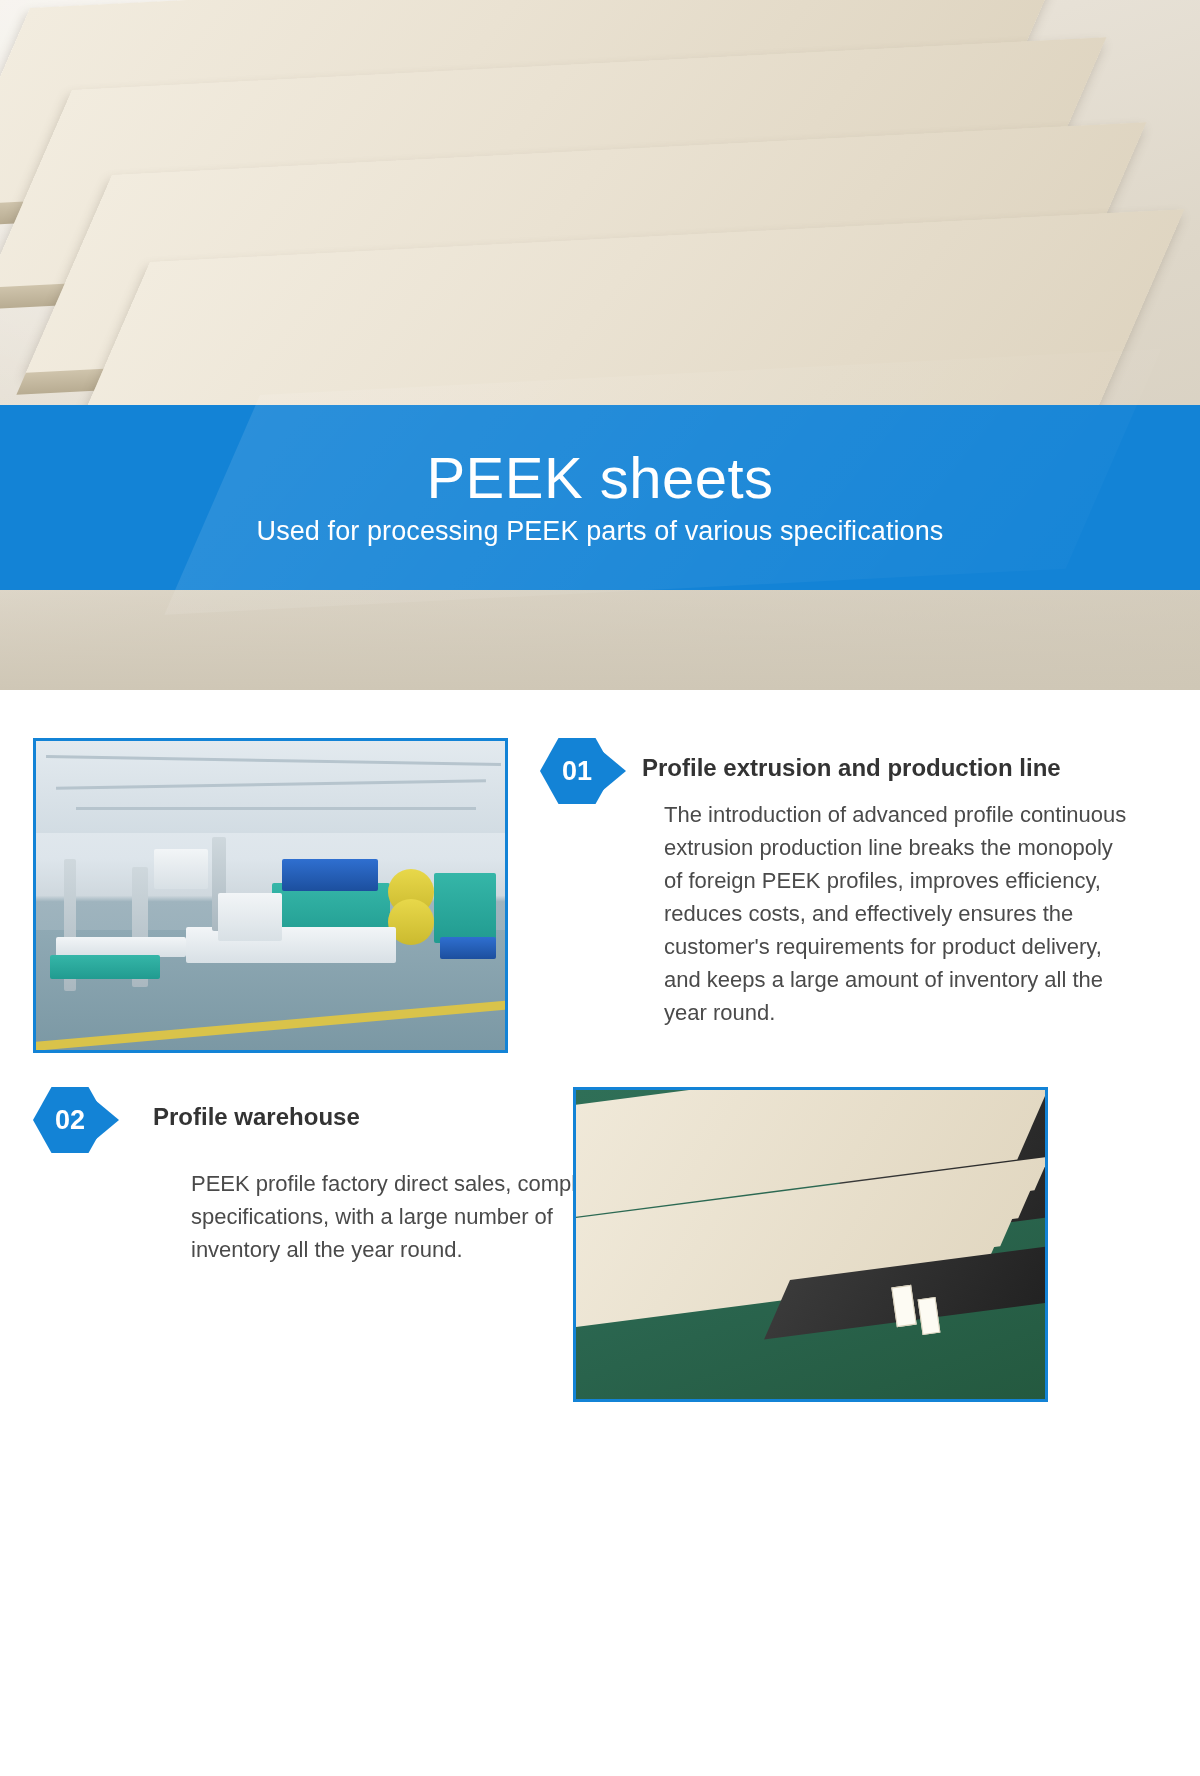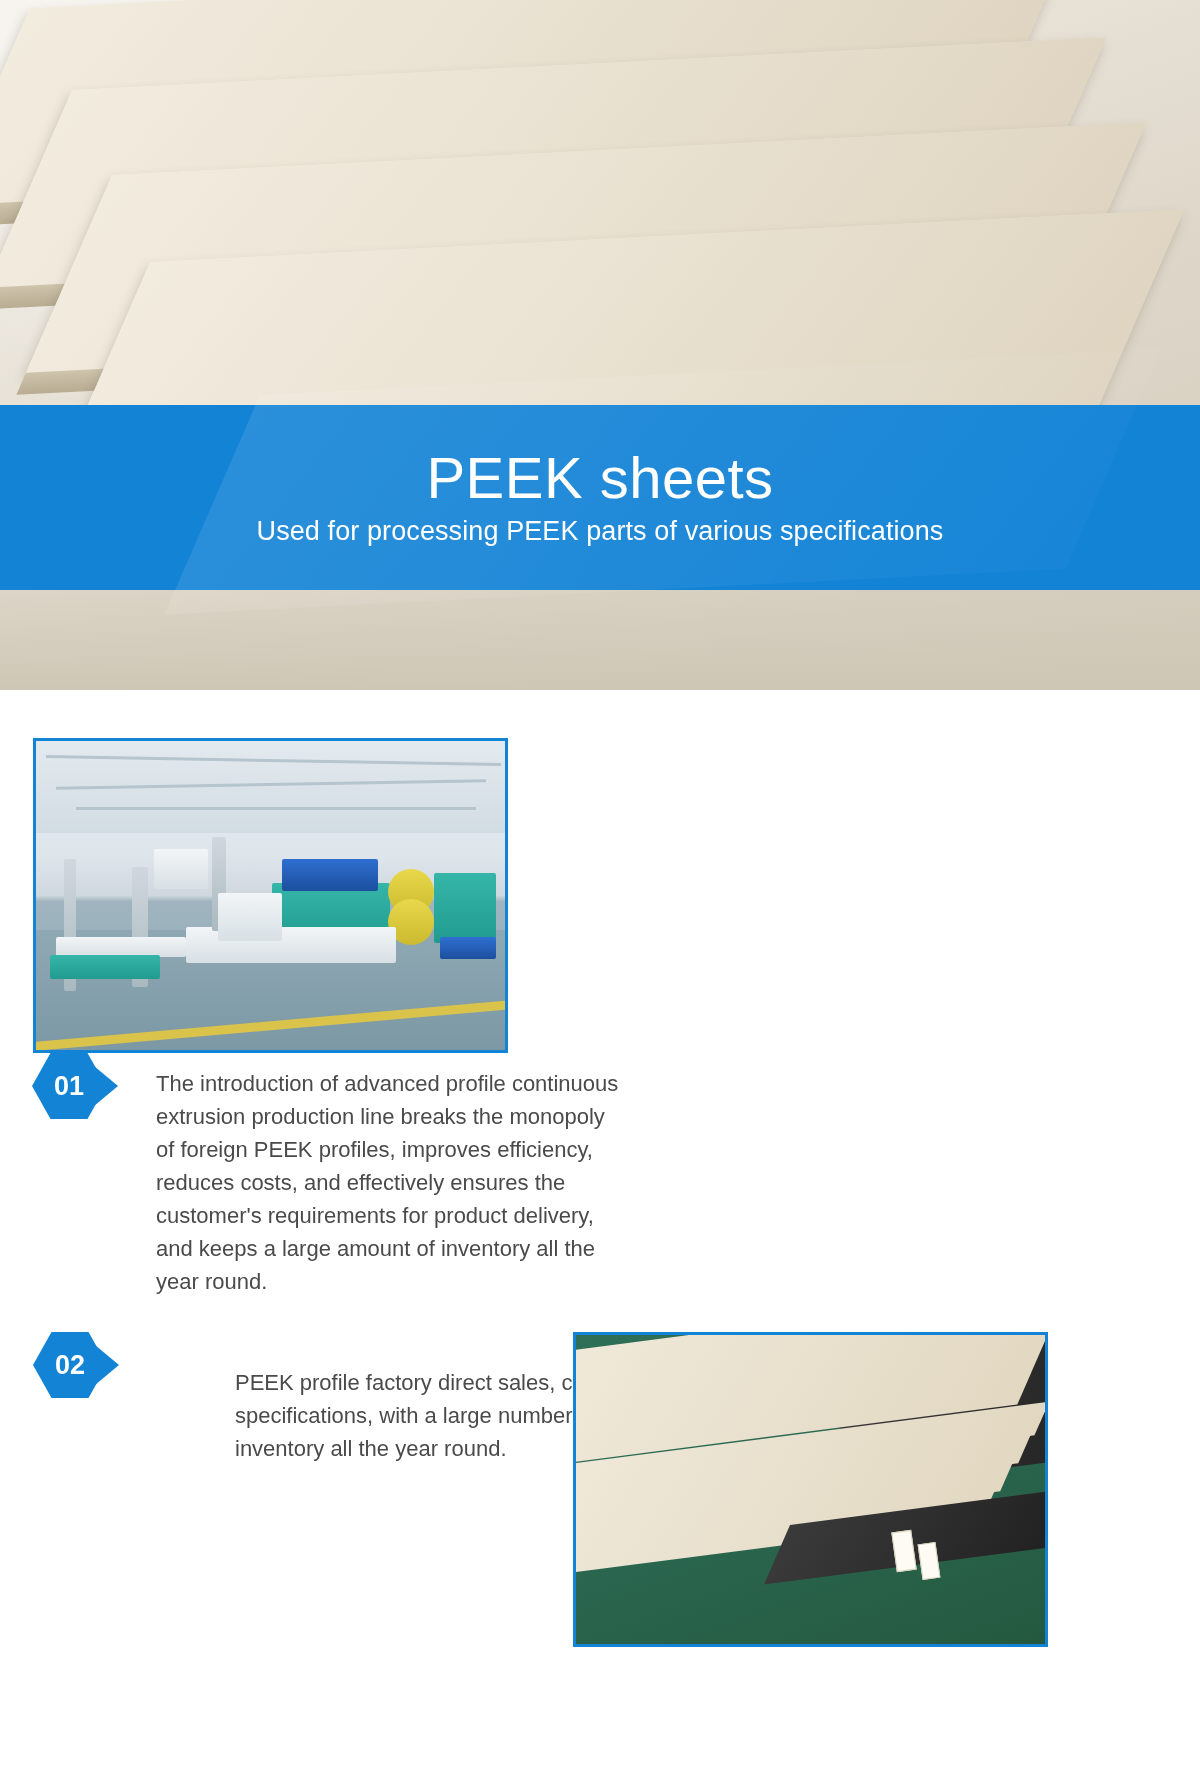--- a/index.html
+++ b/index.html
@@ -266,21 +266,21 @@
         <h1 class="hero-title">PEEK sheets</h1>
         <p class="hero-sub">Used for processing PEEK parts of various specifications</p>
       </div>
     </div>
     <div class="band-overlay"></div>
   </section>
 
 
   <section class="features">
 
-    <div class="row" style="align-items:flex-start;flex-direction:column;">
+    <div class="row" style="align-items:flex-start;">
 
       <div class="photo-frame photo-factory">
         <div class="pf-ceiling"></div>
         <div class="pf-ceil-line" style="left:10px; top:18px; width:455px; transform:rotate(1deg);"></div>
         <div class="pf-ceil-line" style="left:20px; top:42px; width:430px; transform:rotate(-1deg);"></div>
         <div class="pf-ceil-line" style="left:40px; top:66px; width:400px;"></div>
         <div class="pf-floor"></div>
         <div class="pf-stripe"></div>
 
         <div class="mach m-teal" style="left:236px; top:142px; width:118px; height:58px;"></div>
@@ -298,33 +298,35 @@
         <div class="mach m-gray" style="left:176px; top:96px;  width:14px;  height:94px;"></div>
         <div class="mach m-white" style="left:182px; top:152px; width:64px;  height:48px;"></div>
       </div>
 
       <div style="display:flex; margin-left:32px; width:640px;">
         <div class="badge-wrap">
           <div class="hexbadge">01</div>
           <div class="hextail"></div>
         </div>
         <div style="flex:1; padding-left:6px;">
+          <h3 class="feat-title">Profile extrusion and production line</h3>
           <p class="feat-body" style="margin-left:22px; width:470px;">The introduction of advanced profile continuous extrusion production line breaks the monopoly of foreign PEEK profiles, improves efficiency, reduces costs, and effectively ensures the customer's requirements for product delivery, and keeps a large amount of inventory all the year round.</p>
         </div>
       </div>
     </div>
 
     <div class="row" style="margin-top:34px;">
 
-      <div style="display:flex; width:600px; margin-left:33px;gap:44px;">
+      <div style="display:flex; width:600px; margin-left:33px;">
         <div class="badge-wrap">
           <div class="hexbadge">02</div>
           <div class="hextail"></div>
         </div>
         <div style="flex:1; padding-left:6px;">
+          <h3 class="feat-title" style="margin-left:18px;">Profile warehouse</h3>
           <p class="feat-body" style="margin-left:56px; width:435px; margin-top:34px;">PEEK profile factory direct sales, complete specifications, with a large number of inventory all the year round.</p>
         </div>
       </div>
 
       <div class="photo-frame photo-sheets" style="margin-left:-60px;">
         <div class="ps-board ps-black" style="left:300px; top:-10px; width:420px; height:50px;"></div>
         <div class="ps-board ps-black" style="left:286px; top:34px;  width:420px; height:44px;"></div>
         <div class="ps-board ps-black" style="left:272px; top:74px;  width:420px; height:44px;"></div>
         <div class="ps-board ps-black" style="left:258px; top:114px; width:420px; height:44px;"></div>
         <div class="ps-board ps-cream" style="left:-10px; top:16px;  width:470px; height:120px;"></div>

